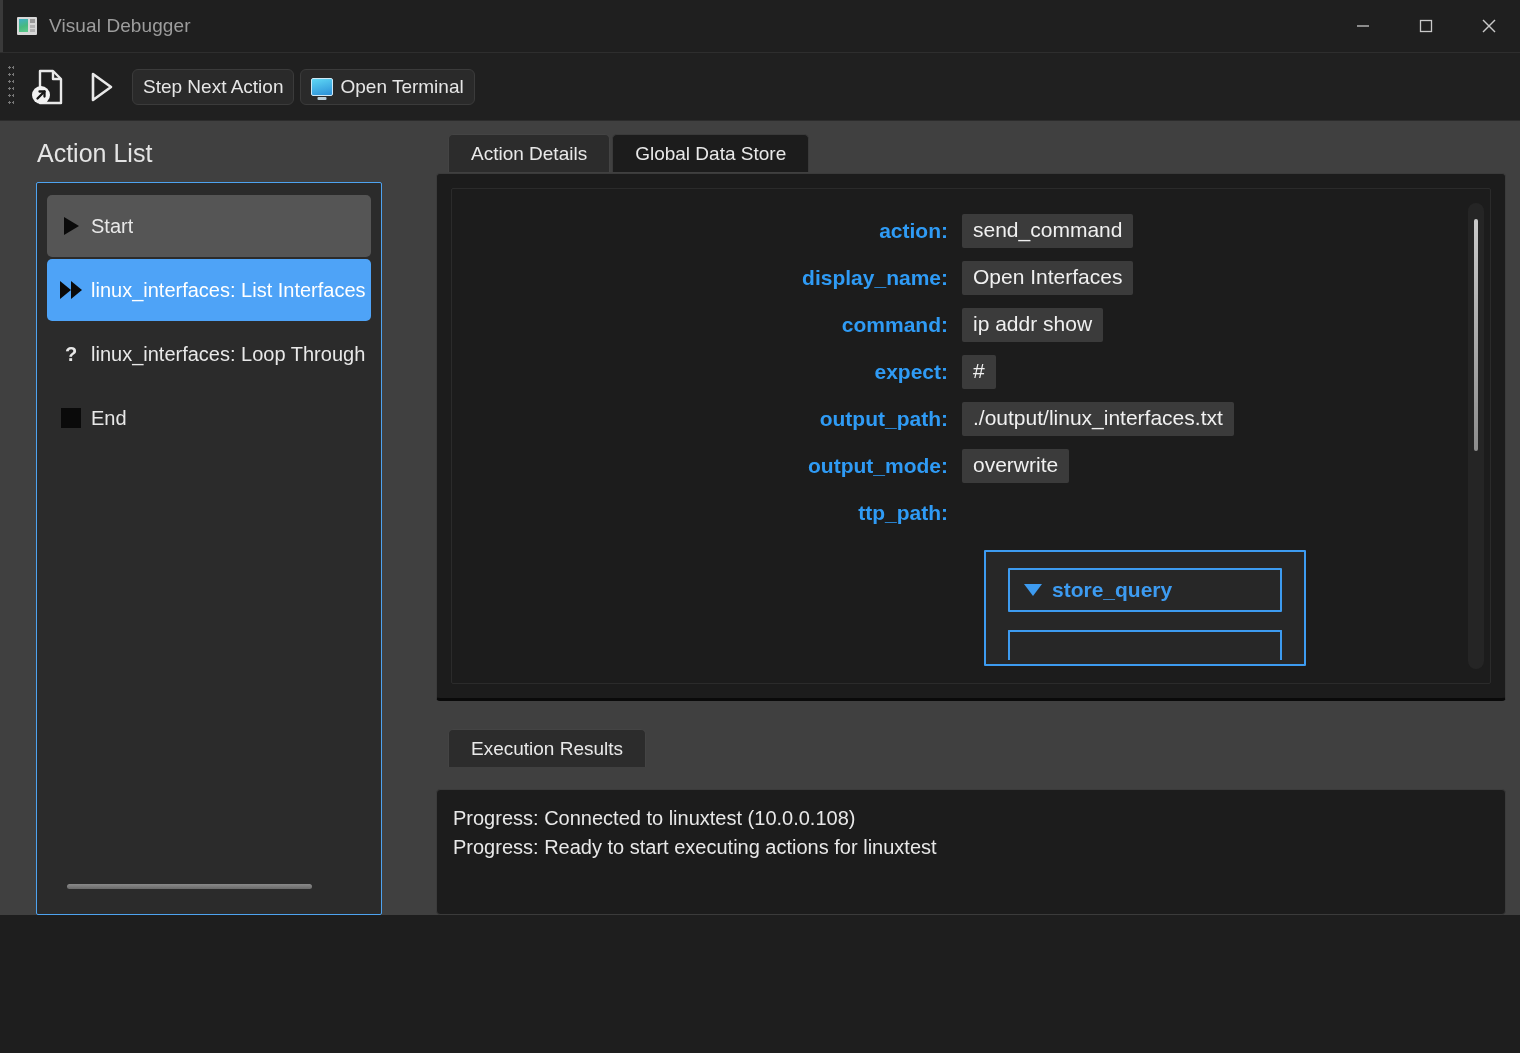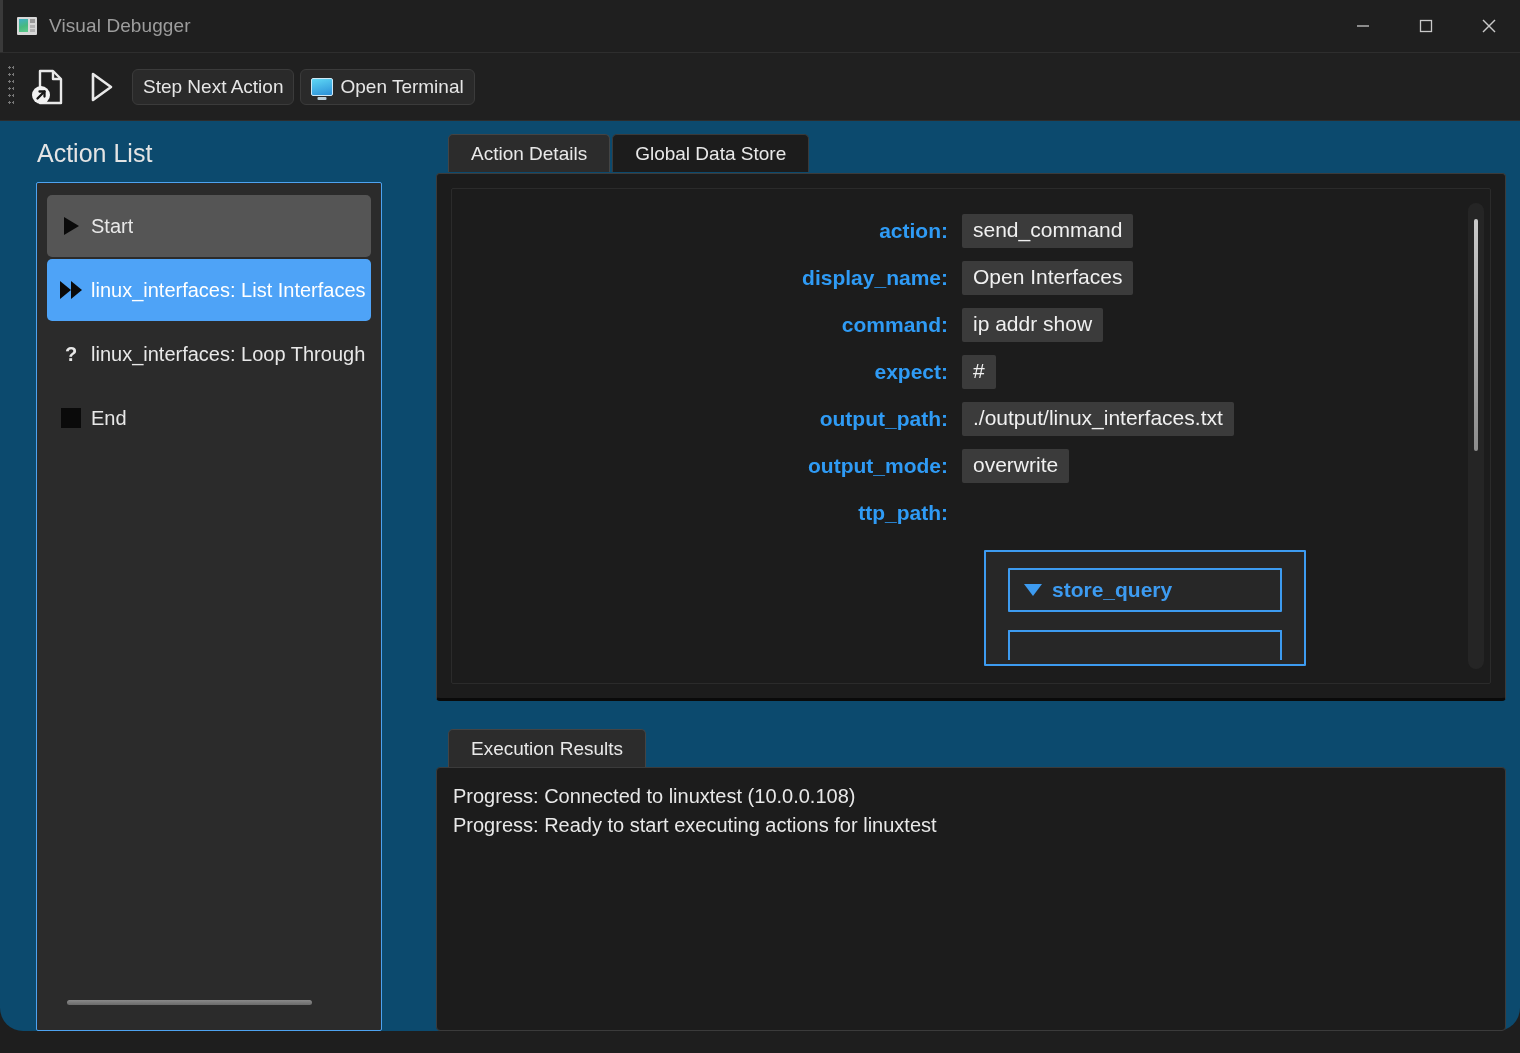--- a/index.html
+++ b/index.html
@@ -9,25 +9,24 @@
     width: 1520px;
     height: 1053px;
     background: #1e1e1e;
     font-family: "Liberation Sans", sans-serif;
     overflow: hidden;
   }
 
   .app-window {
     position: relative;
     width: 1520px;
-    height: 1031px;
-    background: #0c4a6e;
+    height: 915px;
+    background: #404040;
     display: flex;
     flex-direction: column;
-    border-radius: 23px;
   }
 
   
   .titlebar {
     height: 53px;
     min-height: 53px;
     background: #1f1f1f;
     display: flex;
     align-items: center;
     border-bottom: 1px solid #2e2e2e;
@@ -398,20 +397,21 @@
     background: linear-gradient(180deg, #c9c9c9 0%, #8d8d8d 100%);
   }
 
   
   .results-block {
     margin-top: 28px;
     display: flex;
     flex-direction: column;
     flex: 1 1 auto;
     min-height: 0;
+    gap: 22px;
   }
   .results-tabstrip {
     display: flex;
     align-items: flex-end;
     height: 38px;
     padding-left: 12px;
   }
   .results-frame {
     flex: 1 1 auto;
     background: #1c1c1c;

